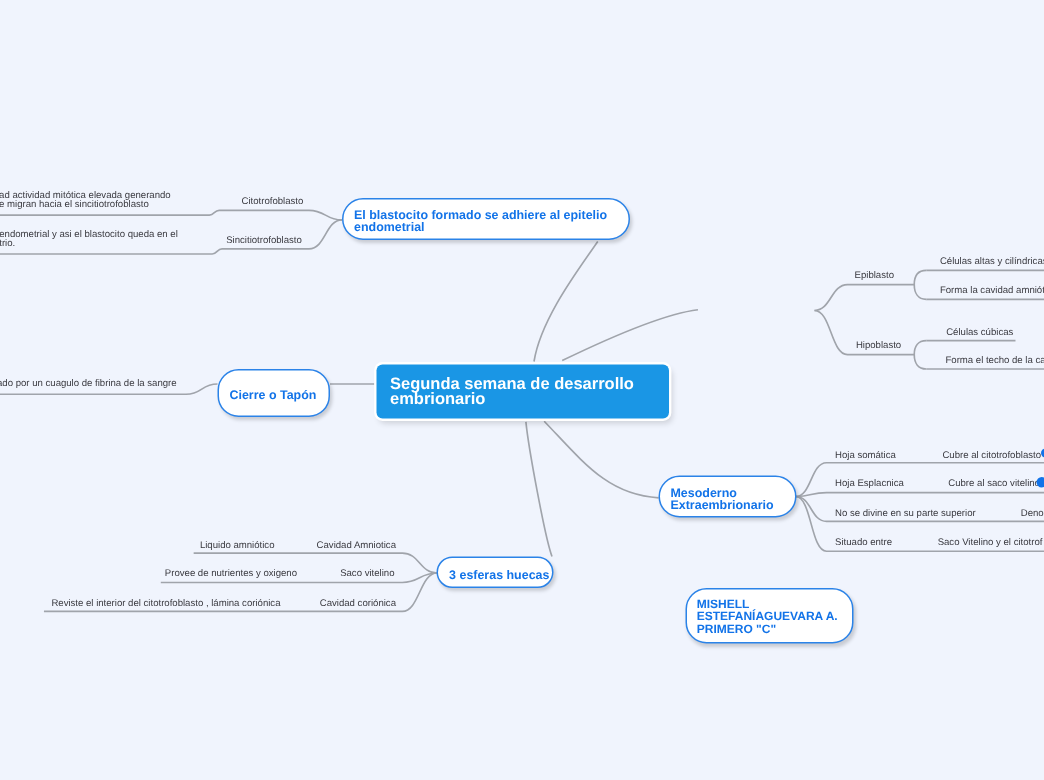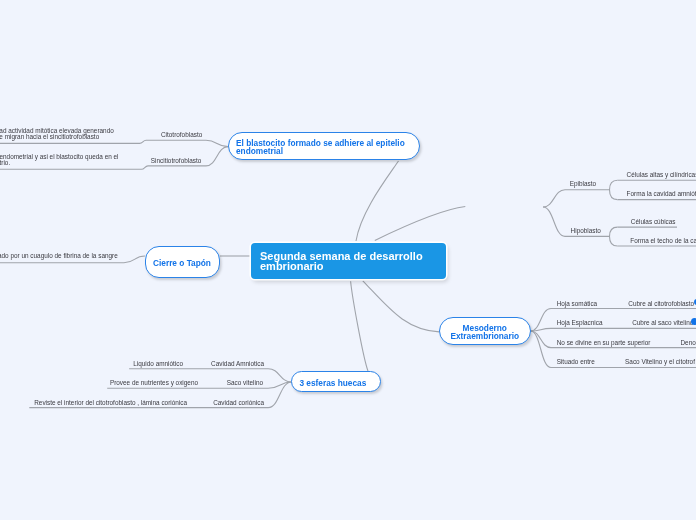--- a/index.html
+++ b/index.html
@@ -62,33 +62,38 @@
     <span>Segunda semana de desarrollo
 embrionario</span>
   </div>
 
   <div class="node b1" style="left:228px;top:131.5px;width:192px;height:28.6px;">
     <span>El blastocito formado se adhiere al epitelio
 endometrial</span>
   </div>
 
 
-  <div class="node b1" style="left:439px;top:317px;width:91.5px;height:28px;text-align:center;">
+  <div class="node b1" style="left:439px;top:317px;width:91.5px;height:28px;">
     <span>Mesoderno
 Extraembrionario</span>
   </div>
 
-  <div class="node b1" style="left:291.4px;top:371.2px;width:90px;height:21px;">
+  <div class="node b1" style="left:291.4px;top:371.2px;width:78px;height:21px;">
     <span>3 esferas huecas</span>
   </div>
 
   <div class="node b1" style="left:145px;top:245.7px;width:75px;height:32px;">
     <span>Cierre o Tapón</span>
   </div>
 
+  <div class="node b1" style="left:456.5px;top:391.7px;width:112px;height:37.4px;font-size:8px;line-height:8.3px;">
+    <span>MISHELL
+ESTEFANÍAGUEVARA A.
+PRIMERO "C"</span>
+  </div>
 
   <div class="lbl" style="left:161px;top:131.9px;">Citotrofoblasto</div>
   <div class="lbl" style="left:-4.2px;top:128.2px;line-height:6px;">dad actividad mitótica elevada generando
 ue migran hacia el sincitiotrofoblasto</div>
   <div class="lbl" style="left:150.8px;top:157.9px;">Sincitiotrofoblasto</div>
   <div class="lbl" style="left:-0.5px;top:153.6px;line-height:6px;">endometrial y asi el blastocito queda en el
 trio.</div>
 
   <div class="lbl" style="left:569.7px;top:181.4px;">Epiblasto</div>
   <div class="lbl" style="left:626.6px;top:171.5px;">Células altas y cilíndricas</div>

